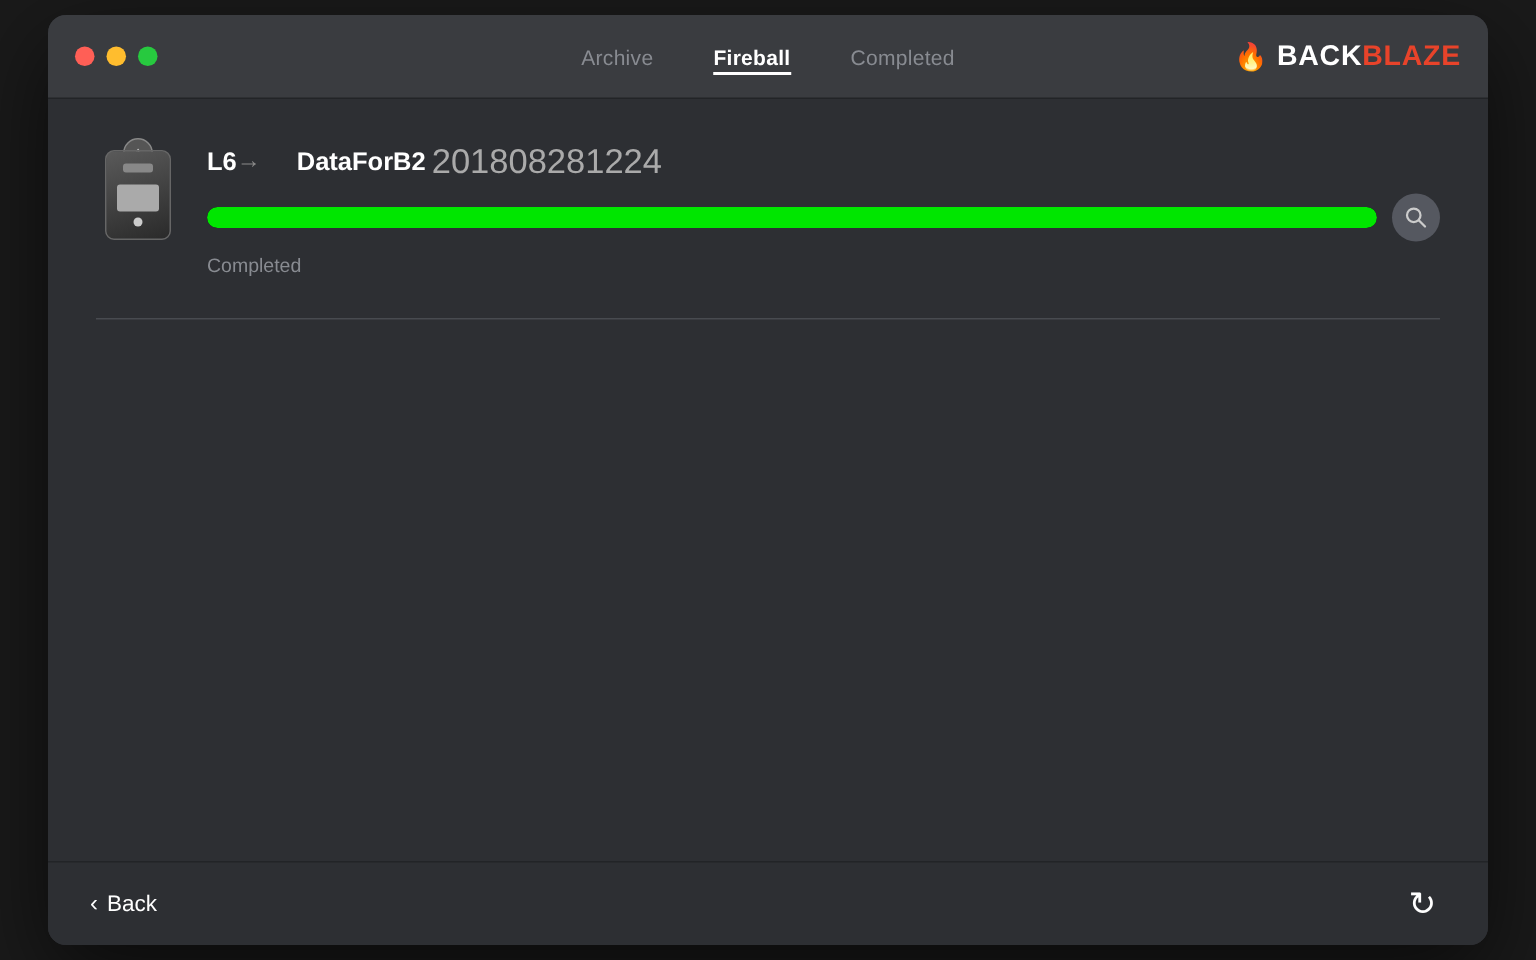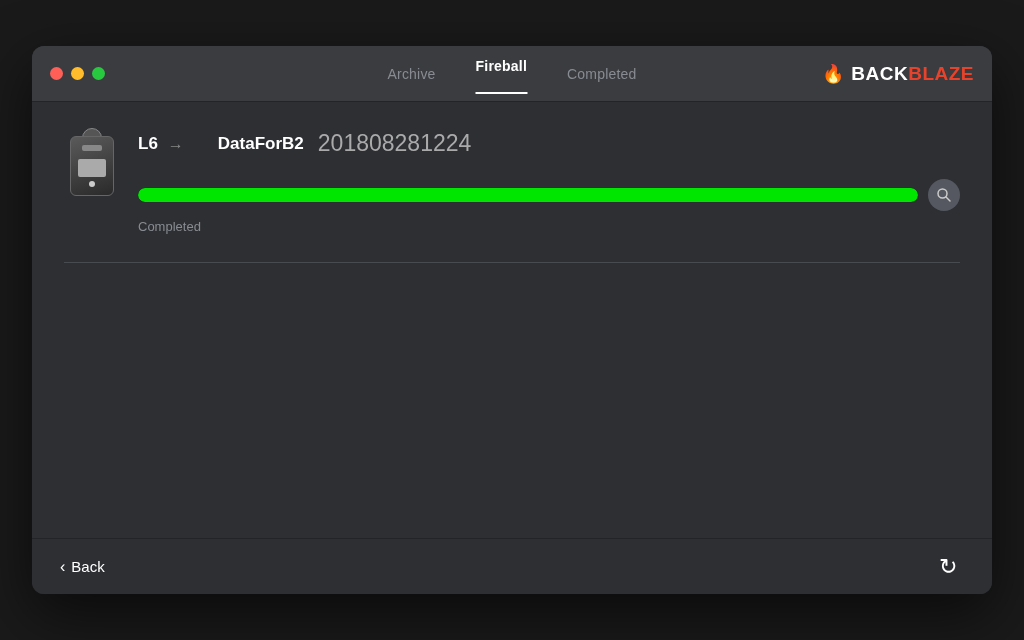--- a/index.html
+++ b/index.html
@@ -9,21 +9,21 @@
       height: 640px;
       background: #1a1a1a;
       display: flex;
       align-items: center;
       justify-content: center;
       font-family: -apple-system, BlinkMacSystemFont, "Helvetica Neue", Arial, sans-serif;
     }
 
     .window {
       width: 960px;
-      height: 548px;
+      height: 620px;
       background: #2d2f33;
       border-radius: 12px;
       overflow: hidden;
       display: flex;
       flex-direction: column;
       box-shadow: 0 20px 60px rgba(0,0,0,0.6);
     }
 
     
     .titlebar {
@@ -68,21 +68,21 @@
       color: #888b91;
       cursor: pointer;
       padding: 4px 0;
       letter-spacing: 0.2px;
     }
 
     .nav-tab.active {
       color: #ffffff;
       font-weight: 600;
       border-bottom: 2px solid #ffffff;
-      padding-bottom: 18px;
+      padding-bottom: 2px;
     }
 
     .brand {
       position: absolute;
       right: 18px;
       display: flex;
       align-items: center;
       gap: 6px;
     }
 
@@ -180,22 +180,21 @@
       border: 1px solid #888;
     }
 
     .job-details {
       flex: 1;
     }
 
     .job-title {
       display: flex;
       align-items: center;
-      gap: 10px;
-      margin-bottom: 22px;
+      margin-bottom: 8px;
     }
 
     .job-source {
       font-size: 17px;
       font-weight: 600;
       color: #ffffff;
     }
 
     .job-arrow {
       font-size: 16px;

